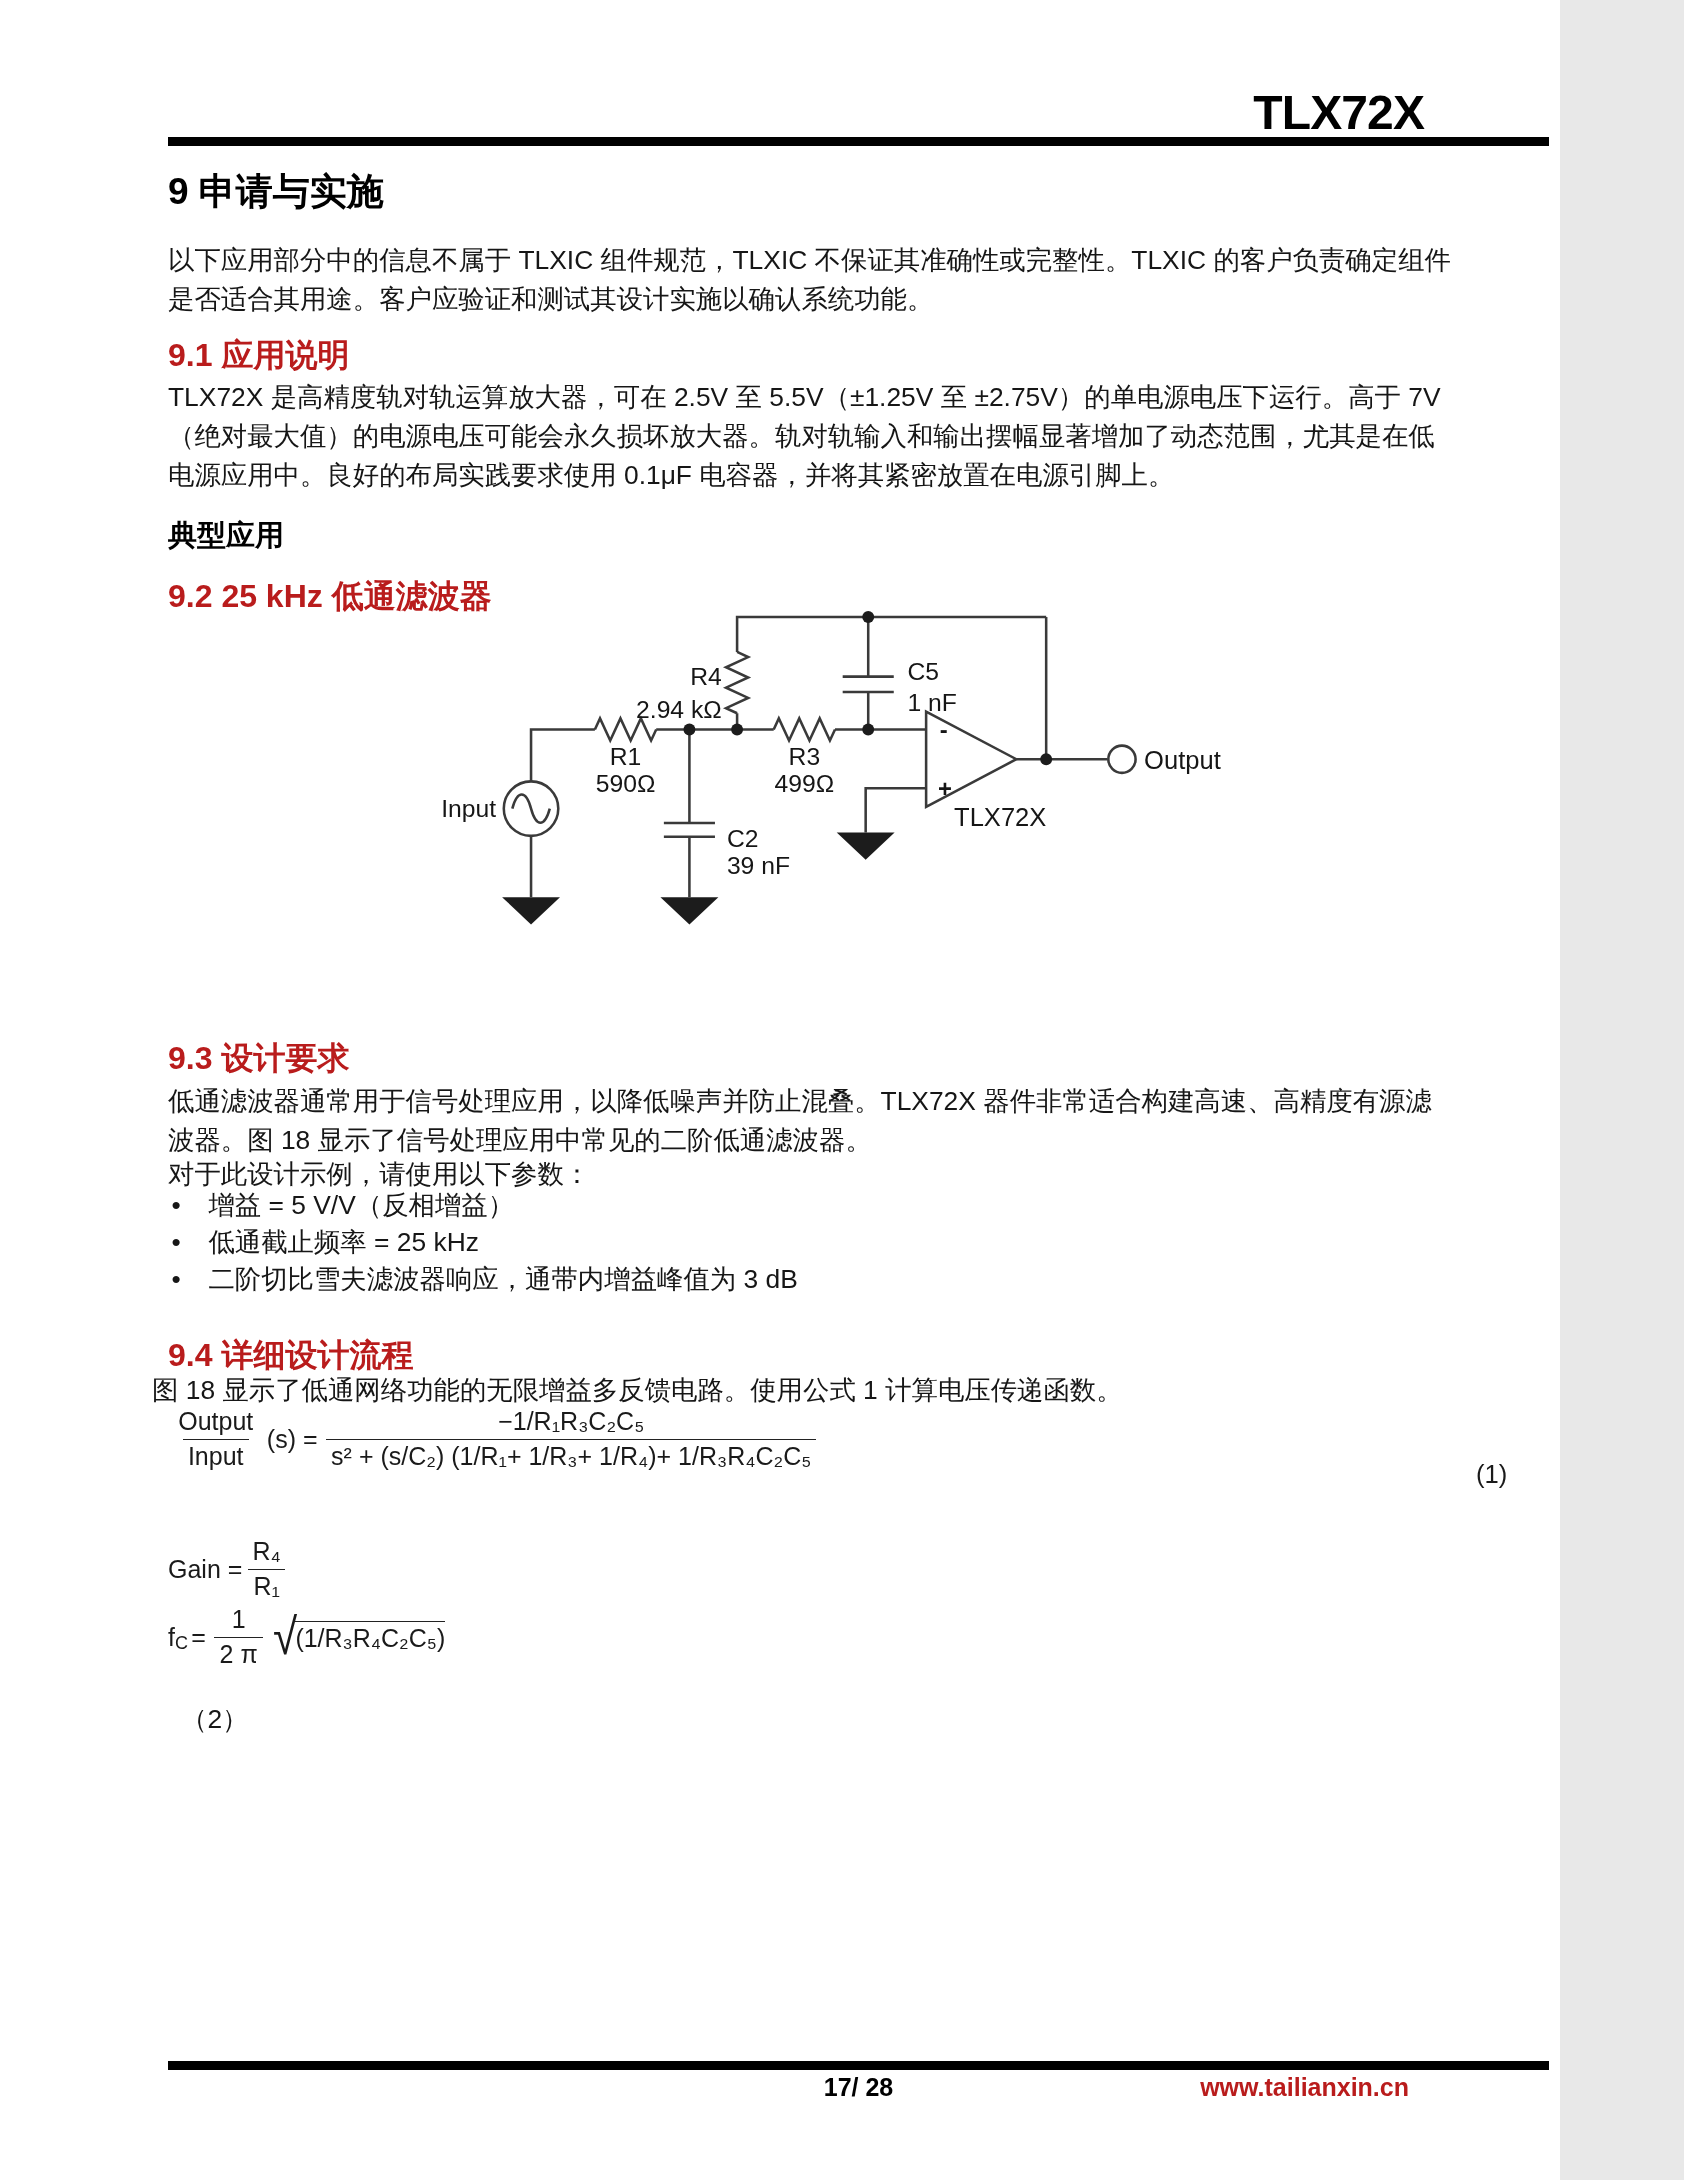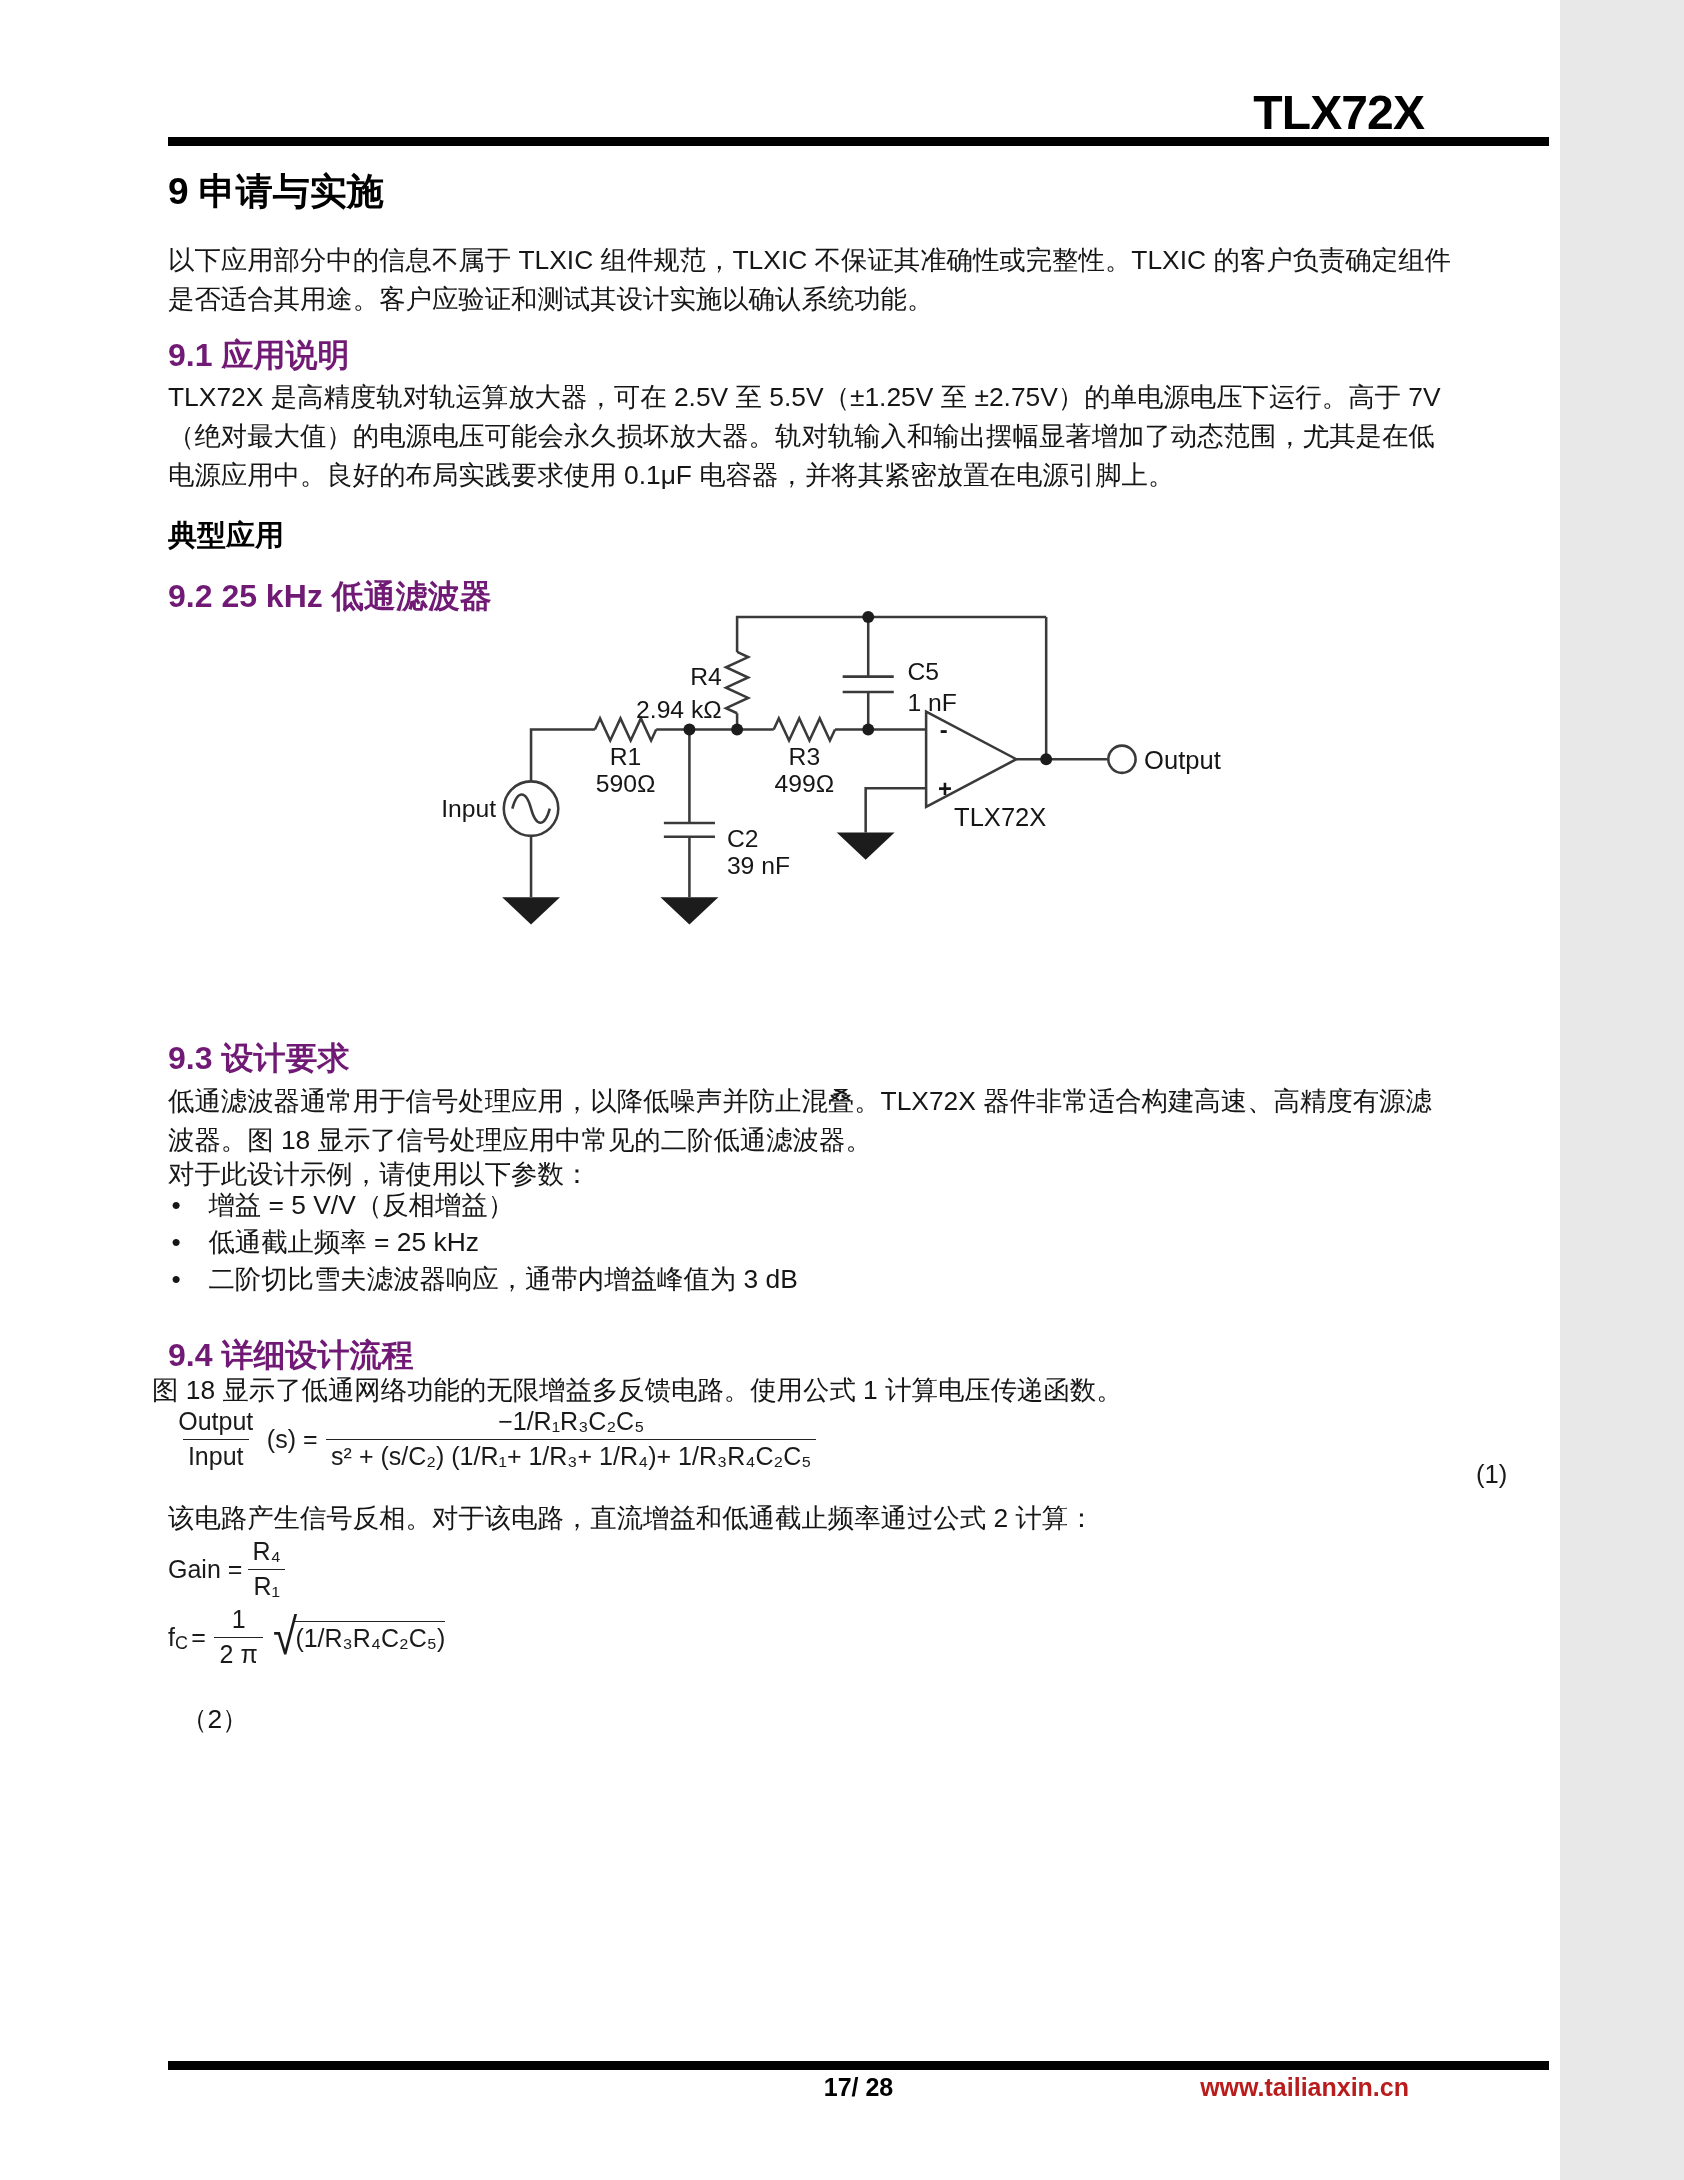--- a/index.html
+++ b/index.html
@@ -18,21 +18,21 @@
     font-size:48px; font-weight:bold; letter-spacing:-0.9px; color:#000;
   }
   .rule{left:168px; width:1381px; height:8.5px; background:#000;}
   .rule.header{top:137px;}
   .rule.footer{top:2061px;}
   .footer-page{top:2073px; left:168px; width:1381px; text-align:center;
     font-size:25px; font-weight:bold; color:#000;}
   .footer-site{top:2073px; right:151px; font-size:25px; font-weight:bold; color:#b91c1c;}
   
   .h1{font-size:37px; font-weight:bold; color:#000;}
-  .h2{font-size:32px; font-weight:bold; color:#701a75;}
+  .h2{font-size:32px; font-weight:bold; color:#b91c1c;}
   .h3{font-size:29px; font-weight:600; color:#000;}
   .body-text{
     font-size:26.4px; line-height:39px; color:#161616;
     width:1381px; white-space:pre-line; text-align:justify;
   }
   .line{font-size:26.4px; color:#161616;}
   .bullets{left:168px; width:1381px;}
   .bullet-row{display:flex; align-items:baseline; font-size:26.4px; color:#161616; line-height:37px;}
   .bullet-dot{width:37px; padding-left:3.4px;}
   .caption{left:168px; width:1381px; text-align:center; font-size:27px; font-weight:bold; color:#000;}
@@ -164,21 +164,20 @@
       <span class="den">Input</span>
     </span>
     <span class="eq-mid">(s) =</span>
     <span class="frac">
       <span class="num">−1/R₁R₃C₂C₅</span>
       <span class="den">s² + (s/C₂) (1/R₁+ 1/R₃+ 1/R₄)+ 1/R₃R₄C₂C₅</span>
     </span>
   </div>
   <div class="abs eq-number" style="left:1476px; top:1460px;">(1)</div>
 
-  <div class="abs line" style="left:168px; top:1501px;">该电路产生信号反相。对于该电路，直流增益和低通截止频率通过公式 2 计算：</div>
 
   <div class="abs eq-row" style="left:168px; top:1537px;">
     <span>Gain =</span>
     <span class="frac">
       <span class="num">R₄</span>
       <span class="den">R₁</span>
     </span>
   </div>
 
   <div class="abs eq-row" style="left:168px; top:1605px;">

